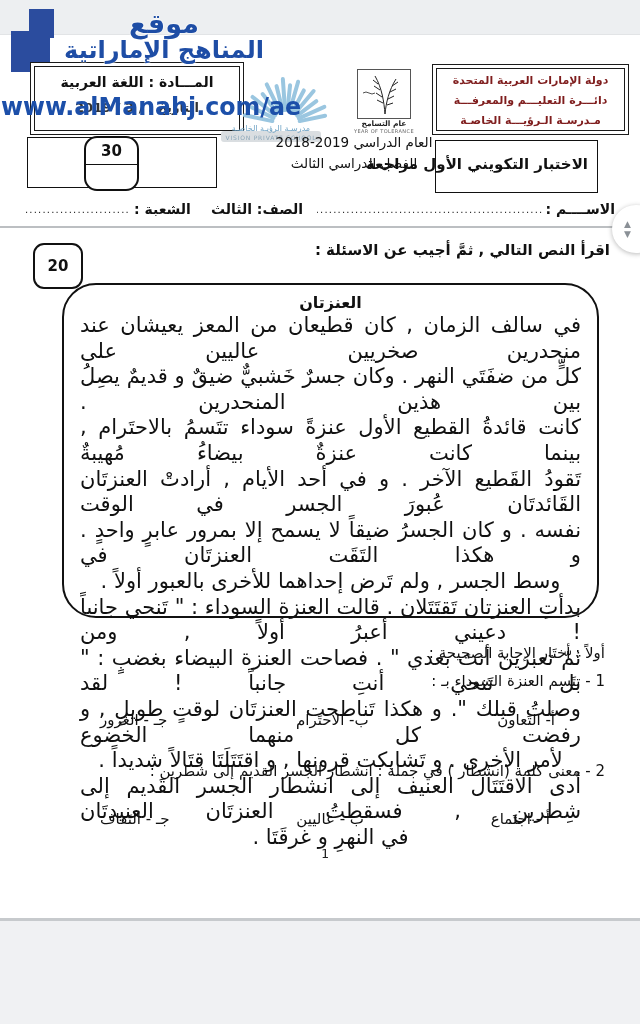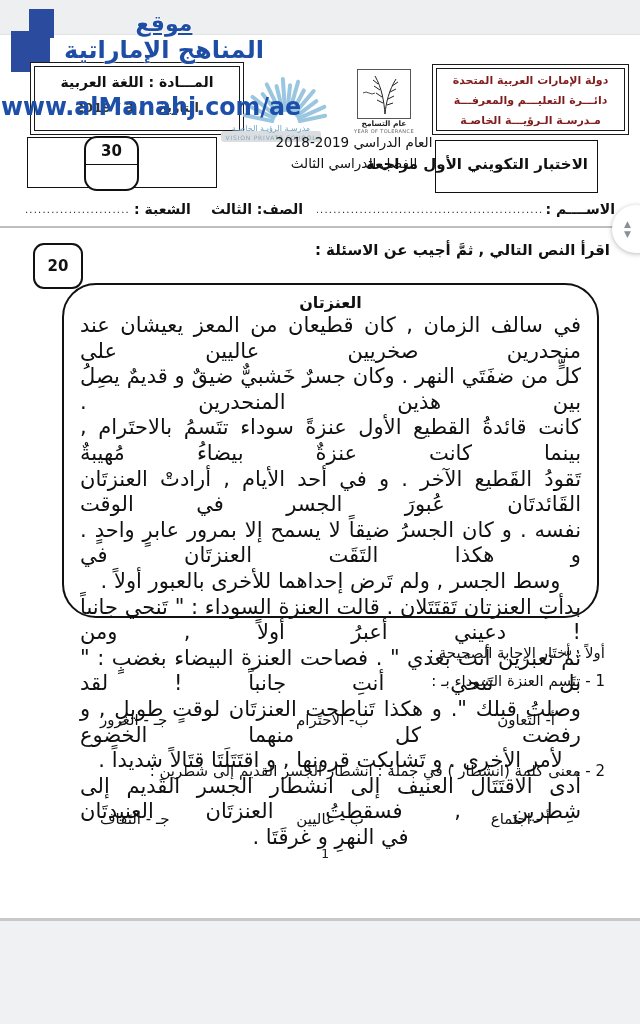--- a/index.html
+++ b/index.html
@@ -11,21 +11,21 @@
   .page { position:absolute; left:0; top:35px; width:640px; height:883px; background:#ffffff; }
   .bottom-sep { position:absolute; left:0; top:918px; width:640px; height:3px; background:#c7cacd; }
 
   
   .logo-sq { position:absolute; background:#2b4c9e; }
   .sq-small { left:29px; top:9px;  width:25px; height:29px; }
   .sq-big   { left:11px; top:31px; width:39px; height:41px; }
   .site-title { position:absolute; left:58px; top:10px; width:212px; text-align:center;
                 color:#1e4da5; font-weight:bold; direction:rtl; z-index:6;
                 text-shadow:0 0 2px #fff, 0 0 2px #fff; }
-  .site-title .l1 { font-size:22px; line-height:27px;text-decoration:underline; }
+  .site-title .l1 { font-size:27px; line-height:27px; }
   .site-title .l2 { font-size:24px; line-height:27px; }
 
   .watermark { position:absolute; left:1px; top:92px; z-index:7; white-space:nowrap;
                color:#1c4fa9; font-weight:bold; font-size:25px;
                transform:scaleX(.95); transform-origin:left; }
 
   
   .dbox { position:absolute; border:1.6px solid #1a1a1a; background:#fff; }
   .dbox .inner { position:absolute; inset:3px; border:1.2px solid #1a1a1a; }
 

